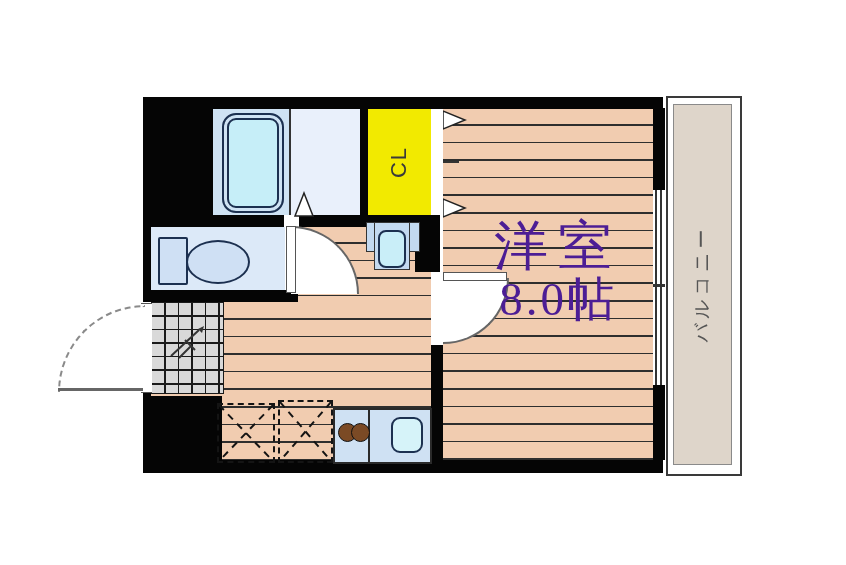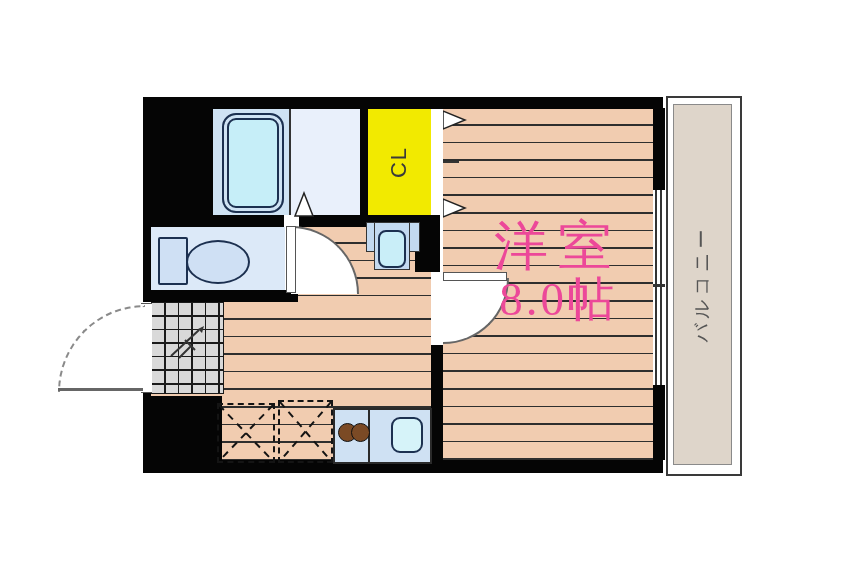--- a/index.html
+++ b/index.html
@@ -20,21 +20,21 @@
   .balcony-inner{position:absolute;background:#ded5ca;border:1px solid #8a8a8a;}
   .leaf{position:absolute;background:#ffffff;border:1.5px solid #555;}
   .pie-washroom{position:absolute;background:#fff;border-top:2px solid #666;border-right:2px solid #666;
         border-top-right-radius:100% 100%;}
   .pie-room{position:absolute;background:#fff;border-bottom:2px solid #666;border-right:2px solid #666;
         border-bottom-right-radius:100% 100%;}
   .pie-entrance{position:absolute;border-top:2px dashed #8a8a8a;border-left:2px dashed #8a8a8a;
         border-top-left-radius:100% 100%;}
   .fixture{position:absolute;border:2px solid #1c3050;}
   .dashedbox{position:absolute;border:2.5px dashed #141414;}
-  .room-label{position:absolute;color:#ec4899;text-align:center;line-height:1.06;}
+  .room-label{position:absolute;color:#4c1d95;text-align:center;line-height:1.06;}
   .room-label .l1{font-size:54px;letter-spacing:10px;display:block;}
   .room-label .l2{font-size:47px;letter-spacing:3px;display:block;}
   .cl-label{position:absolute;display:flex;align-items:center;justify-content:center;}
   .cl-label span{transform:rotate(-90deg);font-size:22px;letter-spacing:2px;color:#3a3a3a;
         font-family:"Liberation Sans","DejaVu Sans",sans-serif;}
   .balcony-label{position:absolute;display:flex;align-items:center;justify-content:center;}
   .balcony-label span{transform:rotate(-90deg);white-space:nowrap;font-size:19px;letter-spacing:4px;color:#555;}
   svg{display:block;}
 </style>
 </head>

